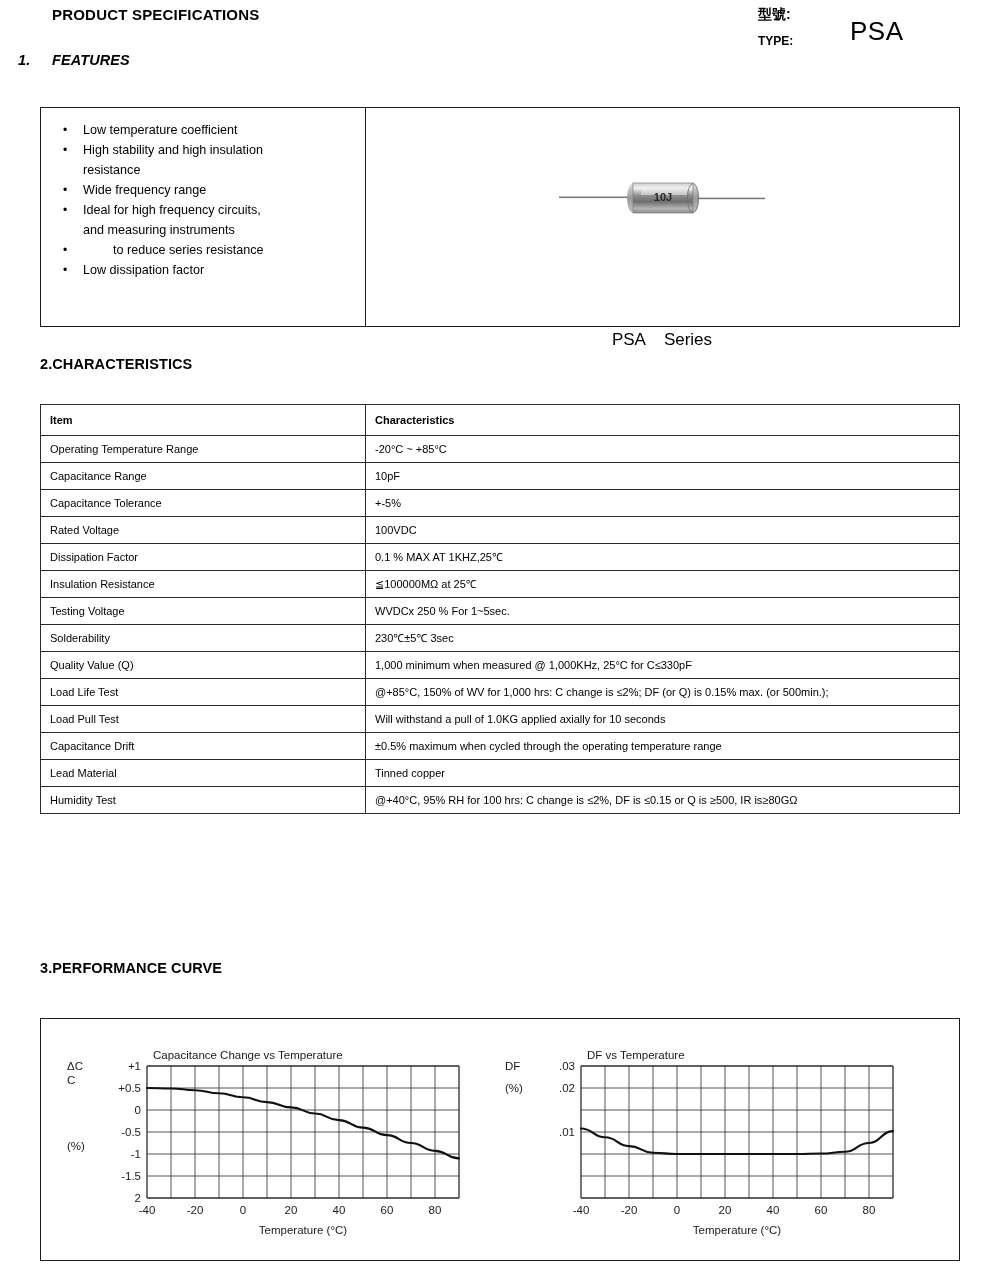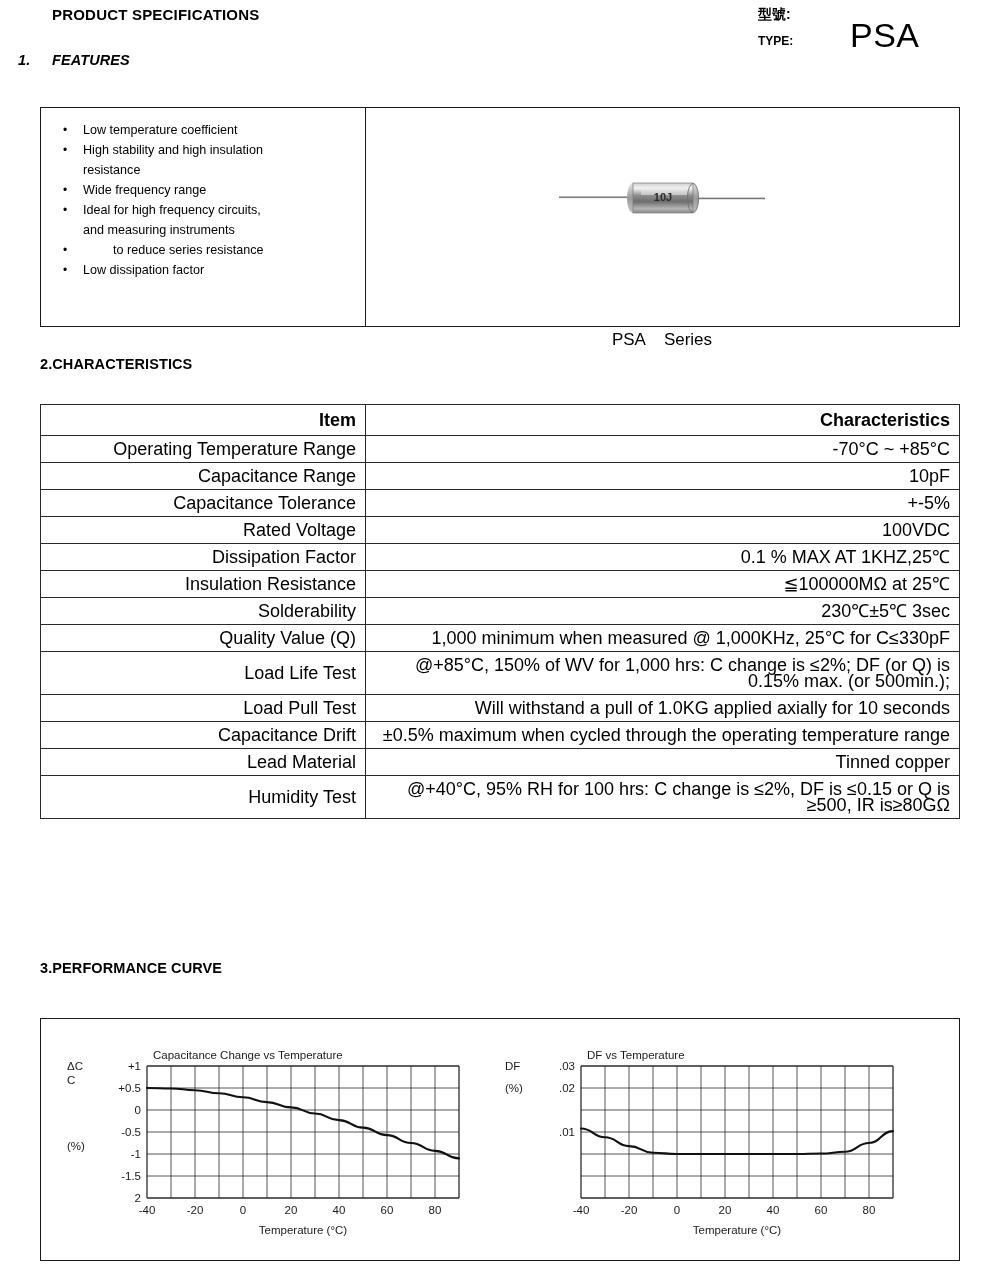--- a/index.html
+++ b/index.html
@@ -38,21 +38,21 @@
     font-size: 13px;
     font-weight: bold;
     white-space: nowrap;
   }
   #type-block .tlabel.cn { top: 2px; font-size: 14px; }
   #type-block .tlabel.en { top: 30px; font-size: 12px; }
   #type-block .tval {
     position: absolute;
     left: 92px;
     top: 12px;
-    font-size: 34px;
+    font-size: 26px;
     letter-spacing: .5px;
   }
 
   
   .sec-heading {
     position: absolute;
     font-size: 14.5px;
     font-weight: bold;
     letter-spacing: .1px;
     white-space: nowrap;
@@ -140,22 +140,22 @@
     top: 404px;
     width: 920px;
     border-collapse: collapse;
     table-layout: fixed;
     border: 1.6px solid #1a1a1a;
   }
   #char-table col.c1 { width: 325px; }
   #char-table td, #char-table th {
     border: 1.1px solid #2a2a2a;
     padding: 5px 9px;
-    font-size: 18px;
-    text-align: right;
+    font-size: 11px;
+    text-align: left;
     vertical-align: middle;
     line-height: 16px;
     font-weight: normal;
   }
   #char-table thead th {
     font-weight: bold;
     padding-top: 7px;
     padding-bottom: 7px;
   }
   #char-table td.item-cell { white-space: nowrap; }
@@ -272,41 +272,45 @@
     </colgroup>
   <thead>
     <tr>
       <th>Item</th>
       <th>Characteristics</th>
     </tr>
   </thead>
   <tbody>
     <tr>
         <td class="item-cell">Operating Temperature Range</td>
-        <td>-70°C ~ +85°C</td>
+        <td>-20°C ~ +85°C</td>
       </tr>
     <tr>
         <td class="item-cell">Capacitance Range</td>
         <td>10pF</td>
       </tr>
     <tr>
         <td class="item-cell">Capacitance Tolerance</td>
         <td>+-5%</td>
       </tr>
     <tr>
         <td class="item-cell">Rated Voltage</td>
         <td>100VDC</td>
       </tr>
     <tr>
         <td class="item-cell">Dissipation Factor</td>
         <td>0.1 % MAX AT 1KHZ,25℃</td>
       </tr>
     <tr>
         <td class="item-cell">Insulation Resistance</td>
         <td>≦100000MΩ  at 25℃</td>
+      </tr>
+    <tr>
+        <td class="item-cell">Testing Voltage</td>
+        <td>WVDCx 250 % For 1~5sec.</td>
       </tr>
     <tr>
         <td class="item-cell">Solderability</td>
         <td>230℃±5℃  3sec</td>
       </tr>
     <tr>
         <td class="item-cell">Quality Value (Q)</td>
         <td>1,000 minimum when measured @ 1,000KHz, 25°C for C≤330pF</td>
       </tr>
     <tr>

